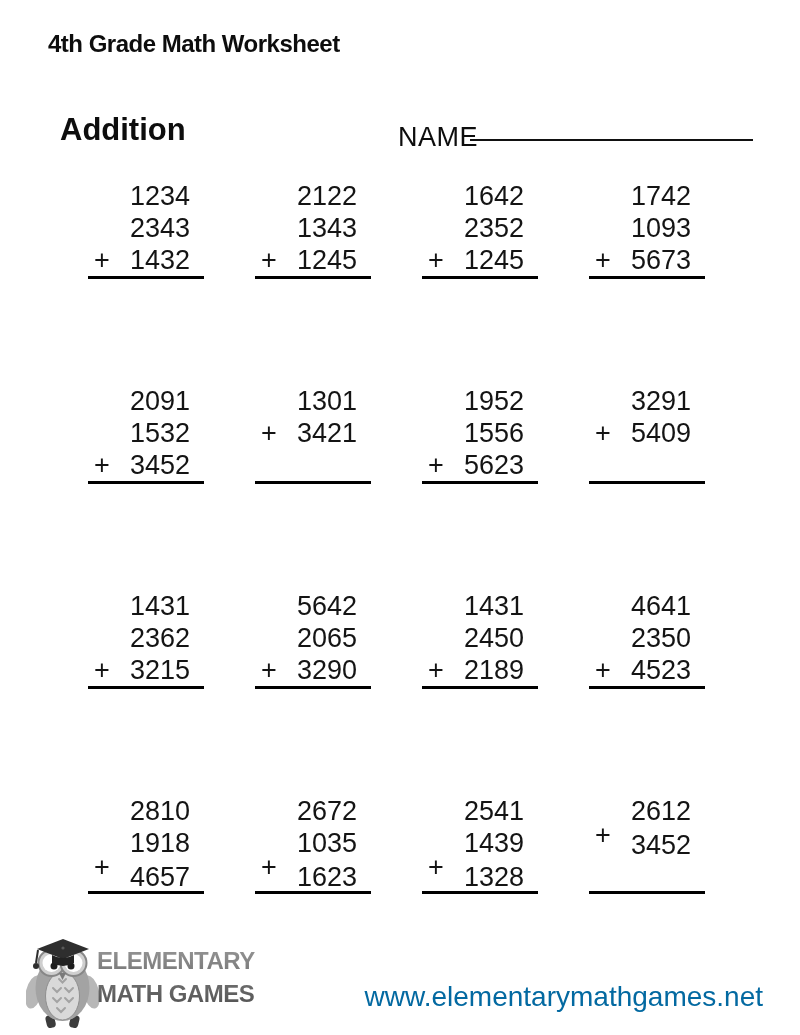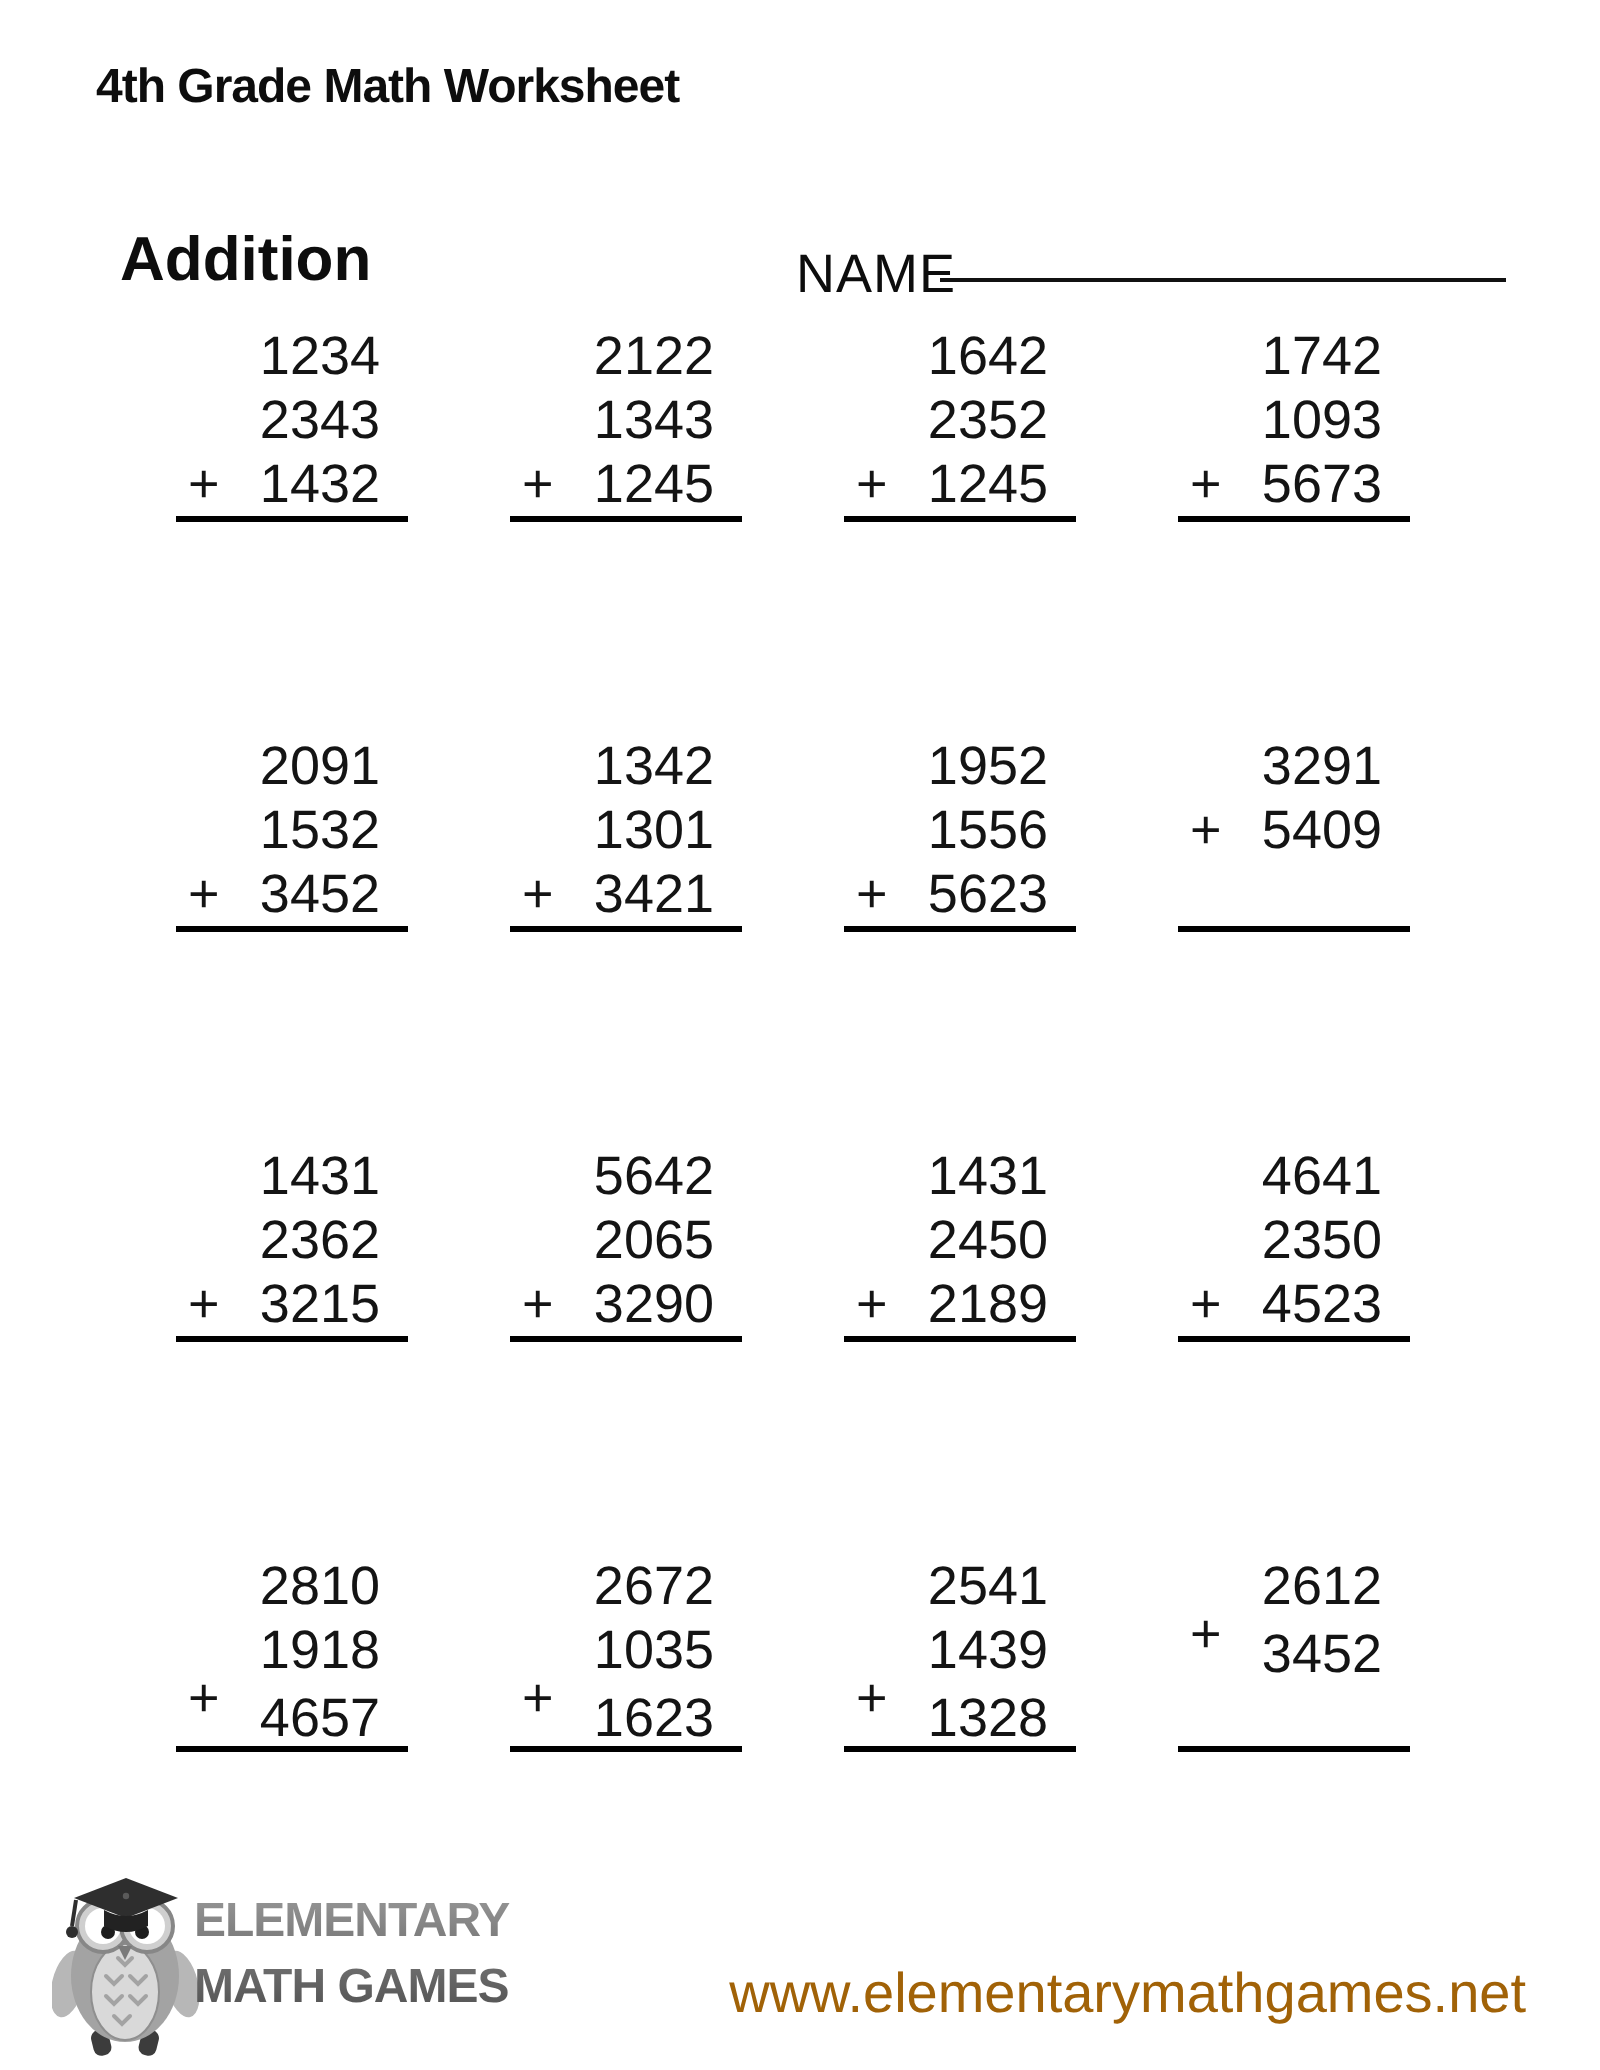--- a/index.html
+++ b/index.html
@@ -45,21 +45,21 @@
   .name-line {
     position: absolute;
     left: 470px; top: 139px;
     width: 283px; height: 0;
     border-top: 2px solid #111;
   }
 
   
   .problems-grid {
     position: absolute;
-    left: 88px; top: 162px;
+    left: 88px; top: 180px;
     display: grid;
     grid-template-columns: repeat(4, 116px);
     column-gap: 51px;
     row-gap: 106px;
   }
   .problem {
     width: 116px;
     border-bottom: 3px solid #000;
     font-size: 27px;
     line-height: 32px;
@@ -91,21 +91,21 @@
       background: linear-gradient(180deg, #9a9a9a 0%, #4e4e4e 100%);
       -webkit-background-clip: text;
       background-clip: text;
       color: transparent;
     }
   }
   .site-url {
     position: absolute;
     top: 981px; right: 37px;
     font-size: 28px;
-    color: #a16207;
+    color: #0369a1;
   }
 </style>
 </head>
 <body>
 
 <div class="page">
 
   <h1 class="title">4th Grade Math Worksheet</h1>
 
   <h2 class="section-title">Addition</h2>
@@ -153,21 +153,20 @@
     <div class="problem">
       <div class="addend addend-val">2091</div>
       <div class="addend addend-val">1532</div>
       <div class="last-row">
         <span class="plus">+</span>
         <span class="addend-val addend-last">3452</span>
       </div>
     </div>
 
     <div class="problem">
-      <div class="addend addend-val">1342</div>
       <div class="addend addend-val">1301</div>
       <div class="last-row">
         <span class="plus">+</span>
         <span class="addend-val addend-last">3421</span>
       </div>
     </div>
 
     <div class="problem">
       <div class="addend addend-val">1952</div>
       <div class="addend addend-val">1556</div>

